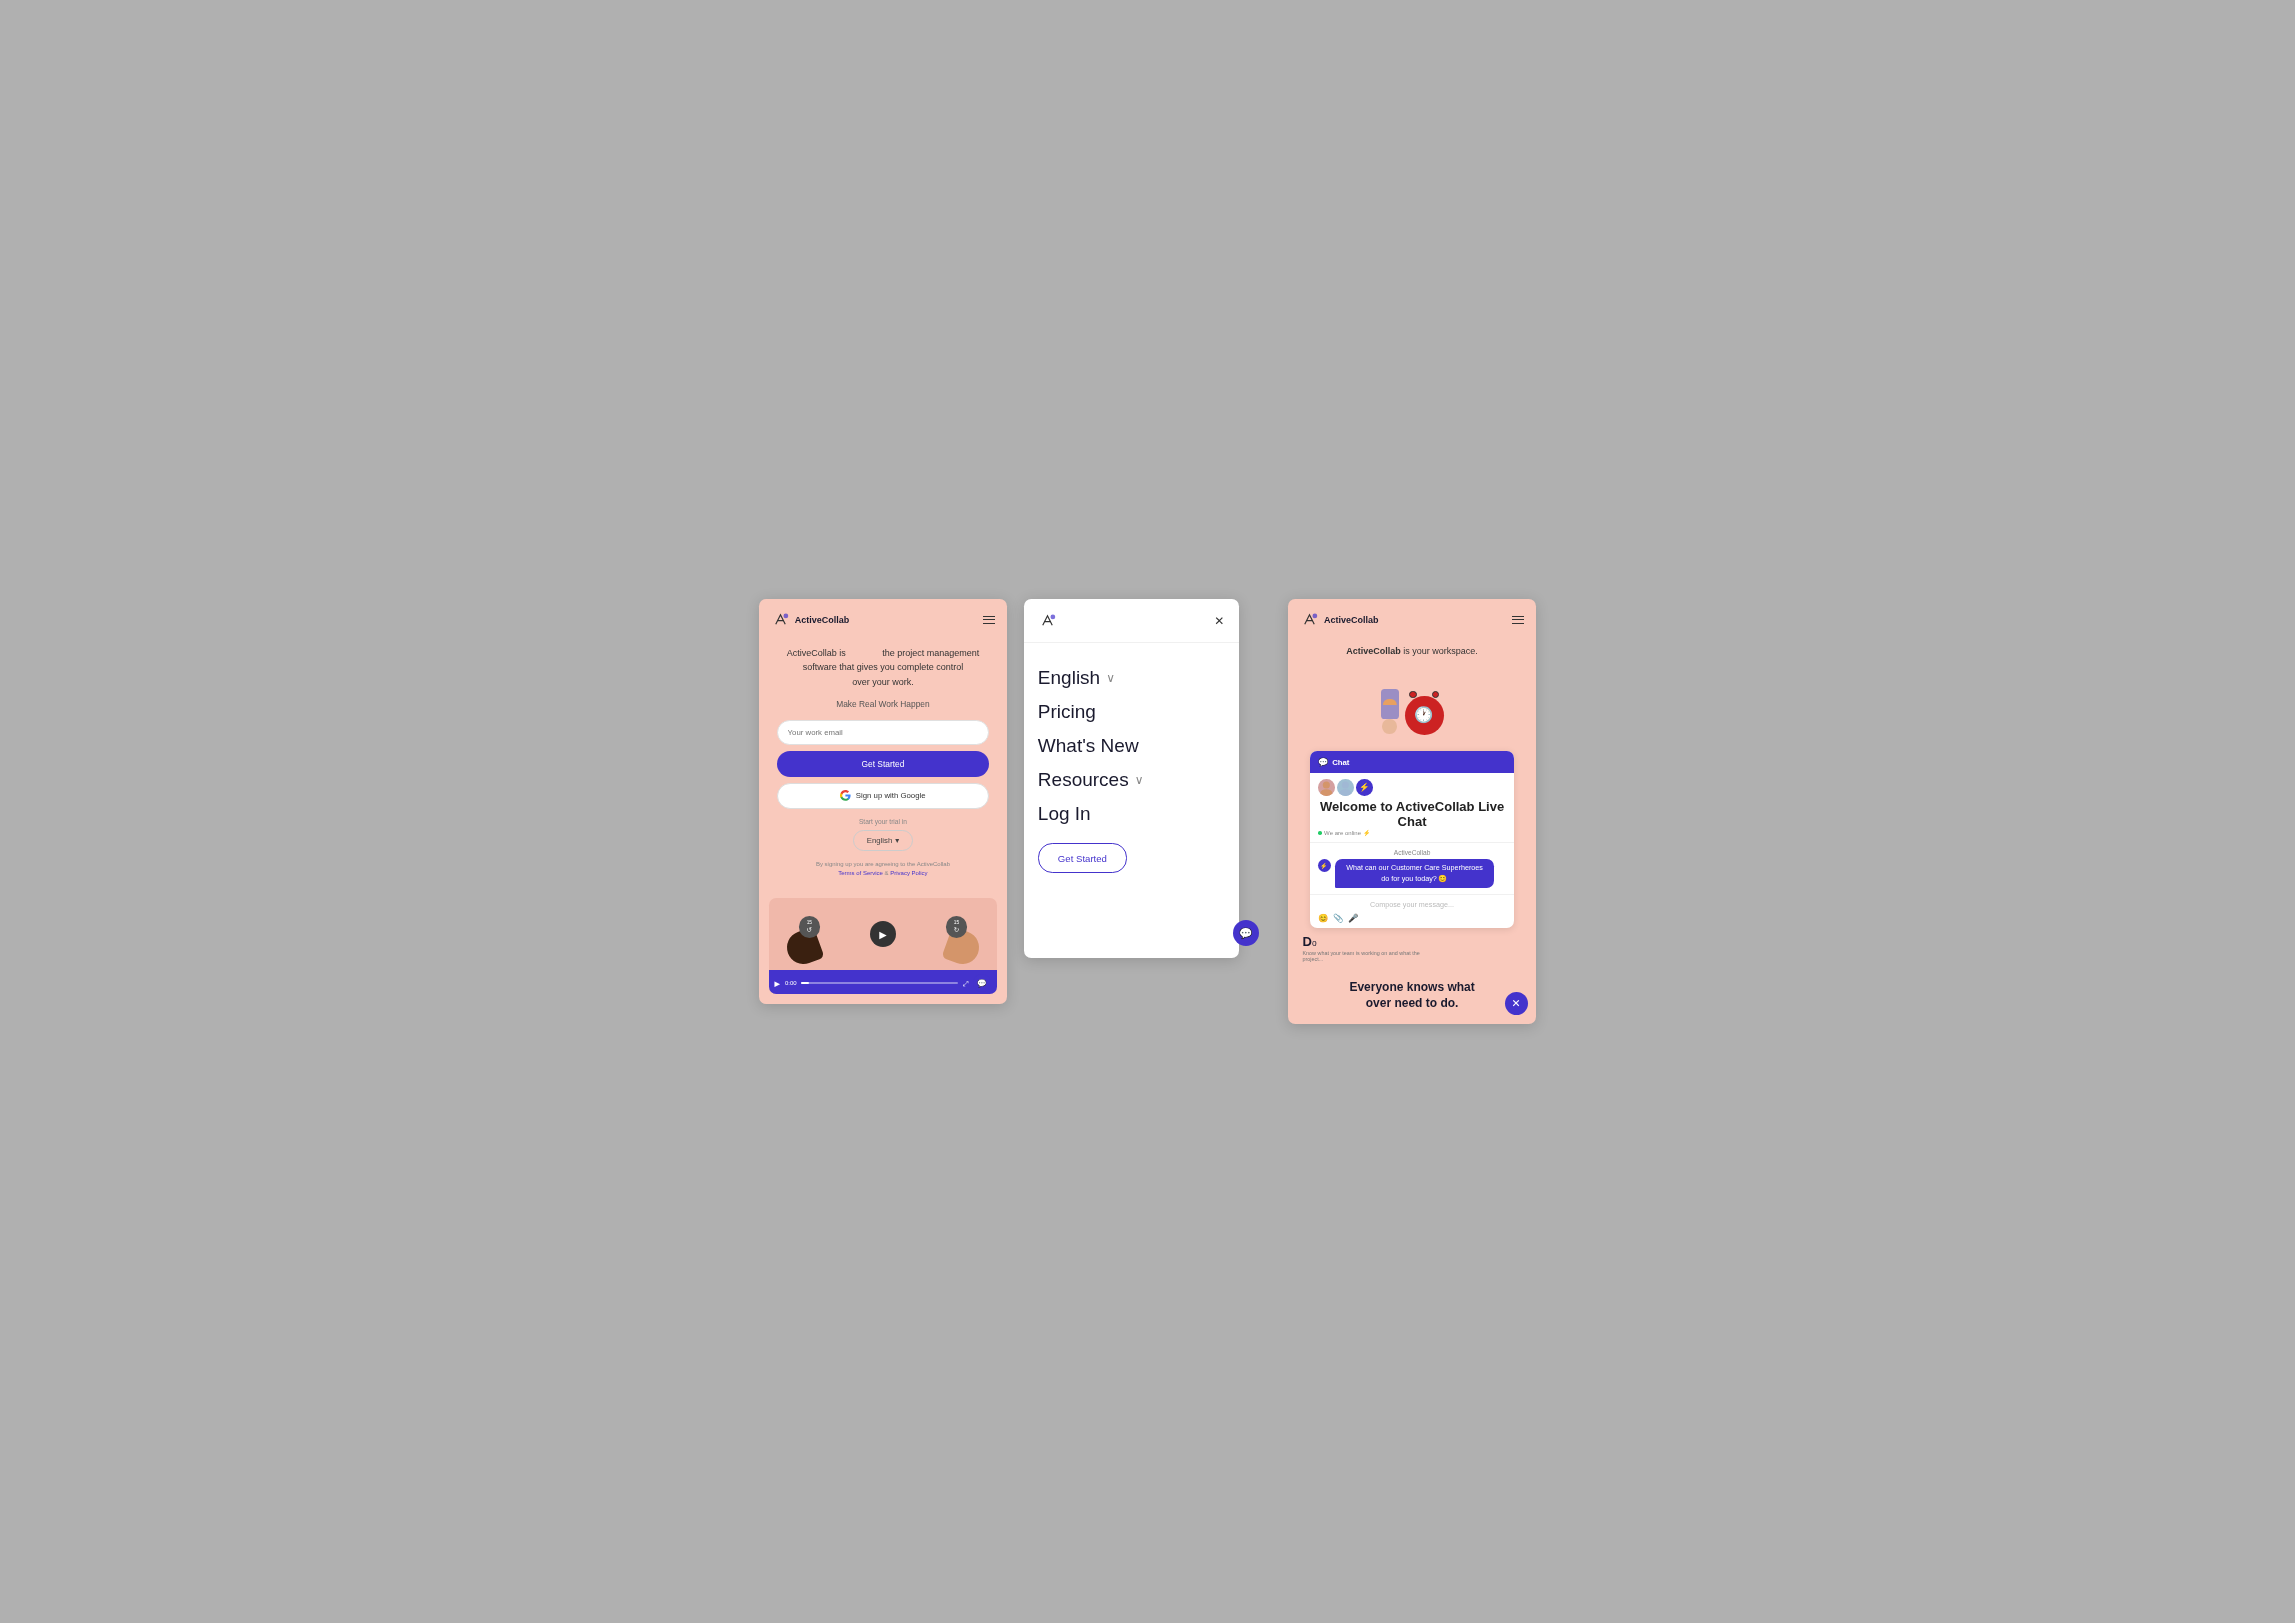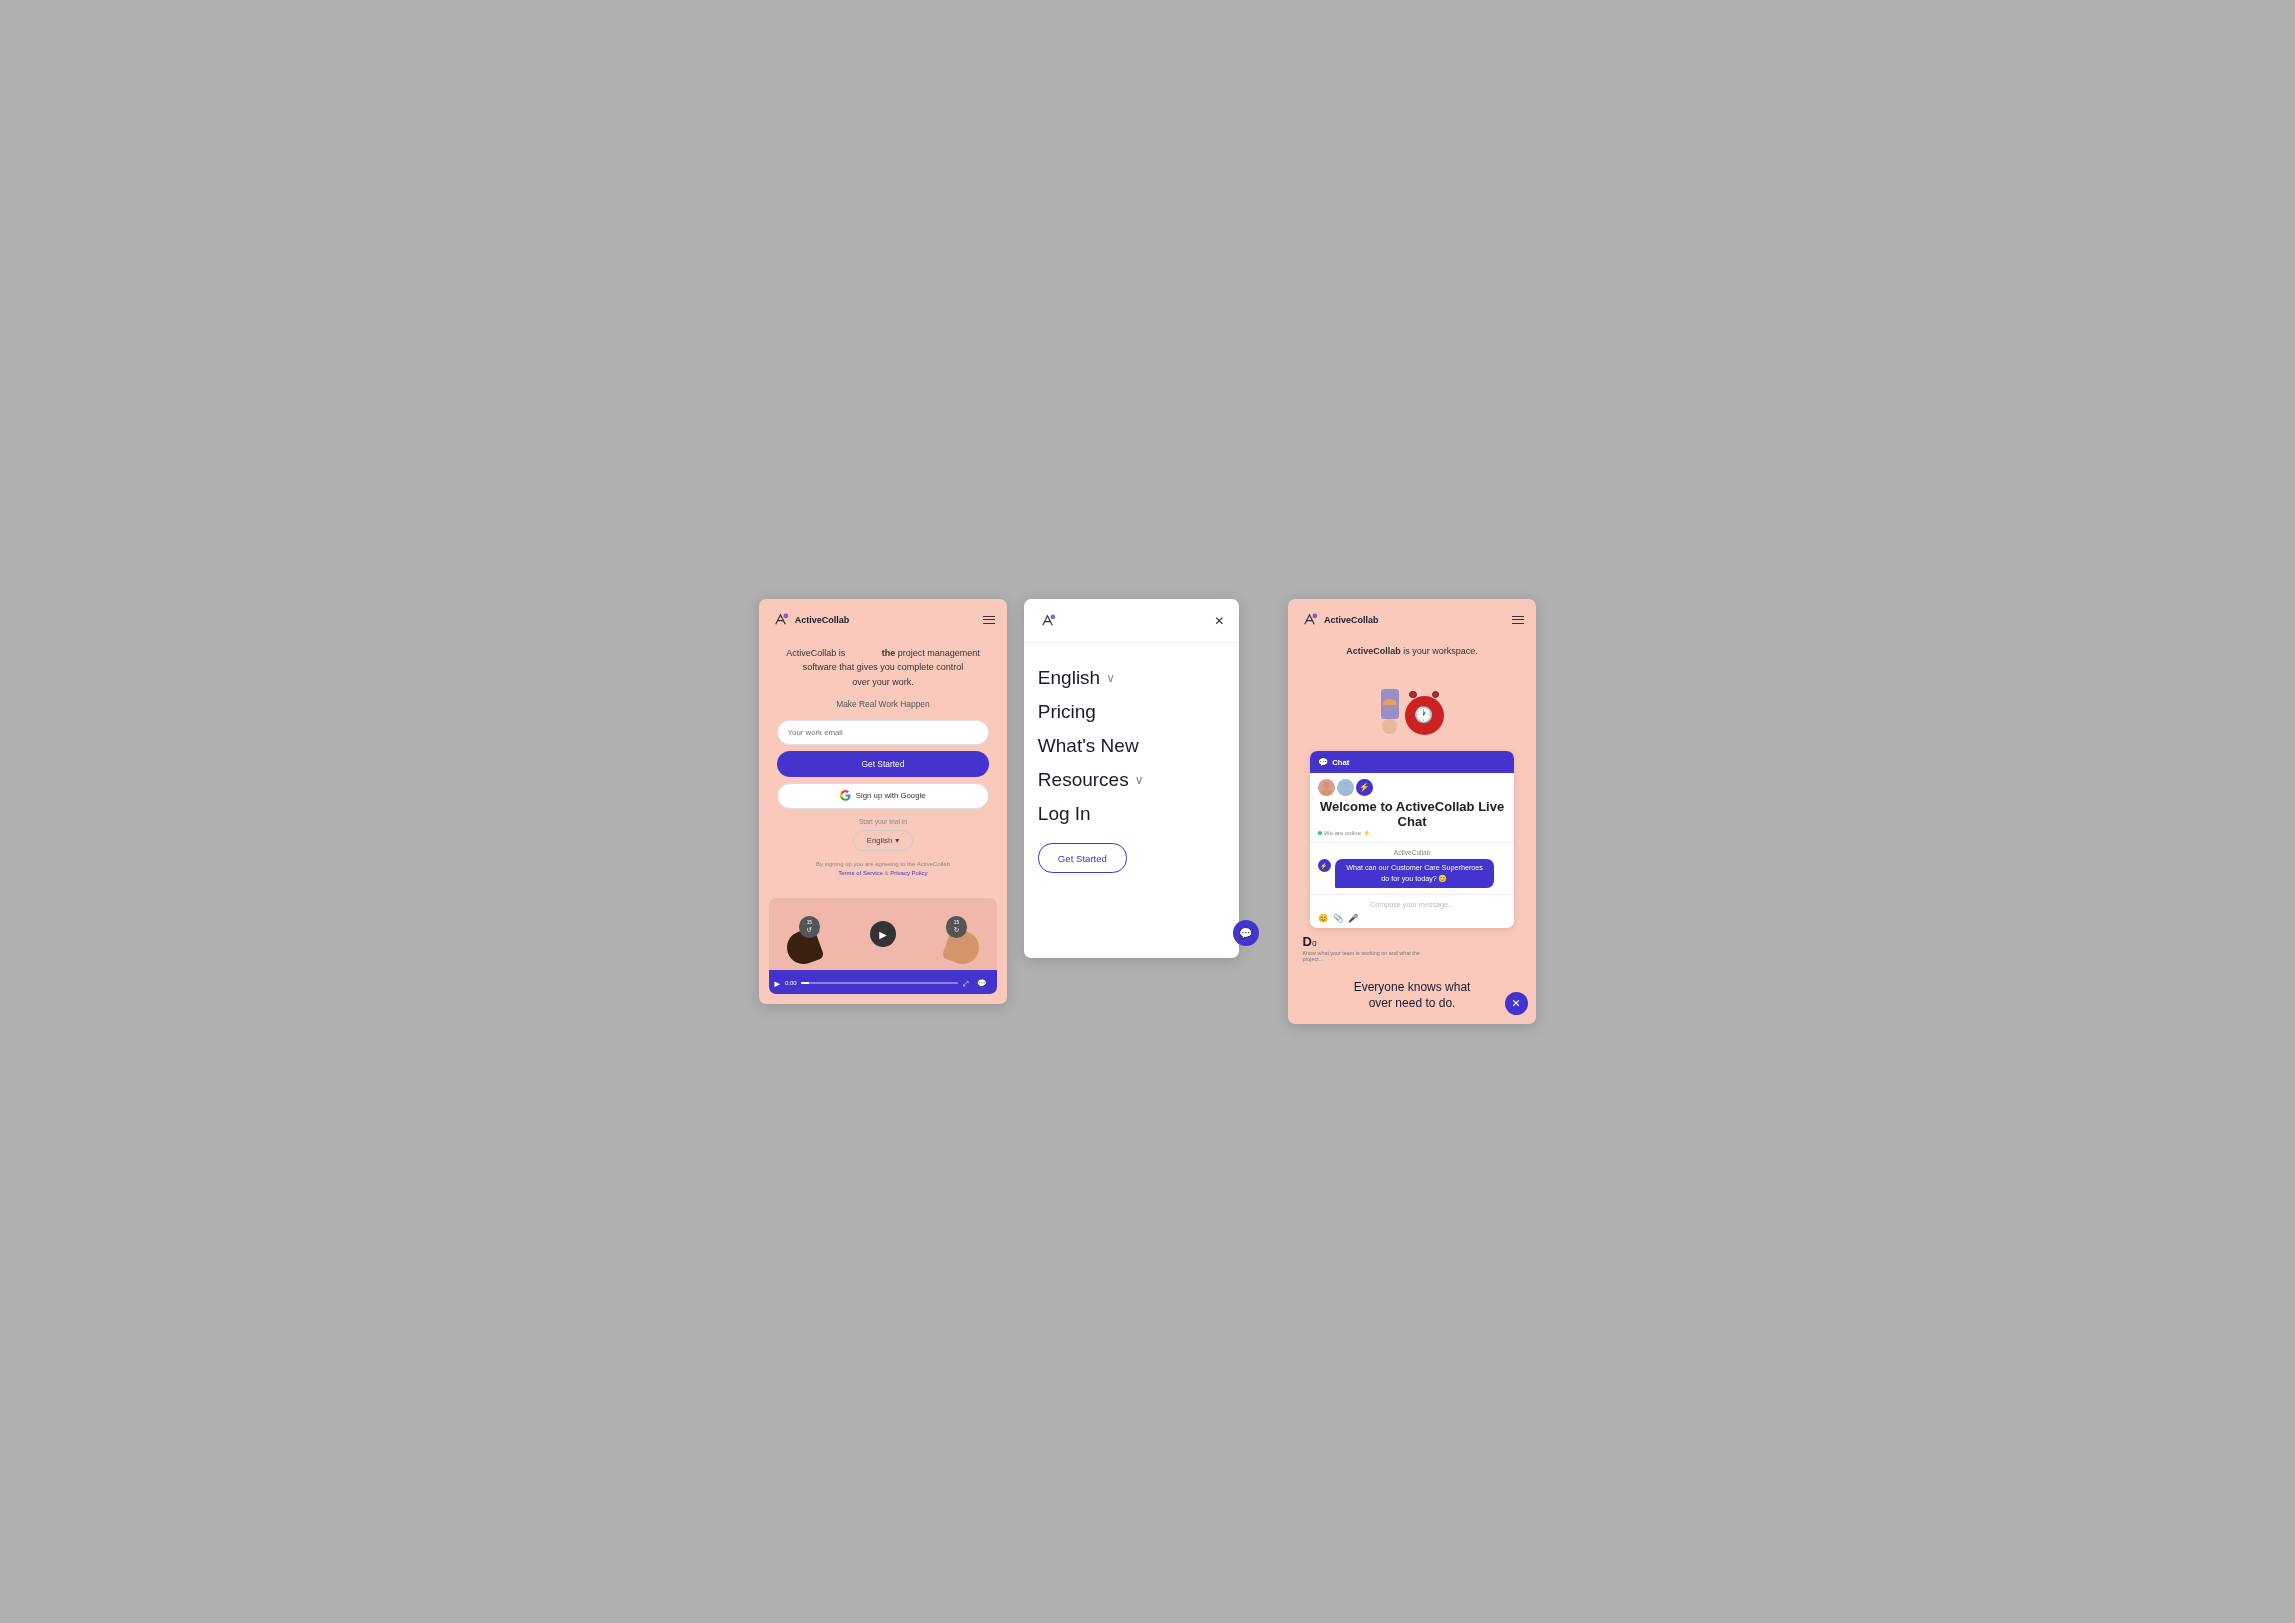--- a/index.html
+++ b/index.html
@@ -79,21 +79,21 @@
     }
 
     .hero-text {
       font-size: 9px;
       color: #333;
       line-height: 1.6;
       margin-bottom: 9.6px;
     }
 
     .hero-text strong {
-      font-weight: 700;
+      font-weight: 400;
       margin-left: 34px;
     }
 
     .tagline {
       font-size: 8.4px;
       color: #555;
       margin-bottom: 10.8px;
     }
 
     .email-input {
@@ -471,21 +471,21 @@
       cursor: pointer;
     }
 
     .screen-3-footer {
       padding: 6px 12px 12px;
       text-align: center;
     }
 
     .everyone-text {
       font-size: 12px;
-      font-weight: 400;
+      font-weight: 700;
       color: #1a1a2e;
       line-height: 1.3;
     }
 
     .screen-3-close-fab {
       position: absolute;
       bottom: 8.4px;
       right: 8.4px;
       width: 23px;
       height: 23px;

